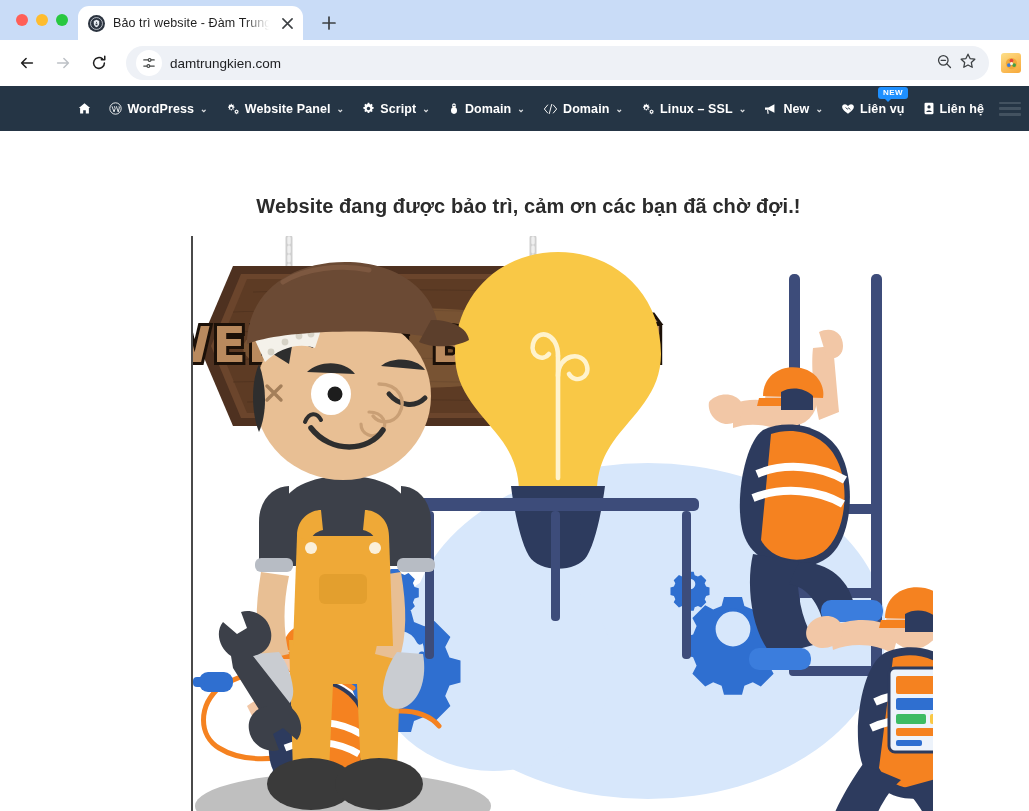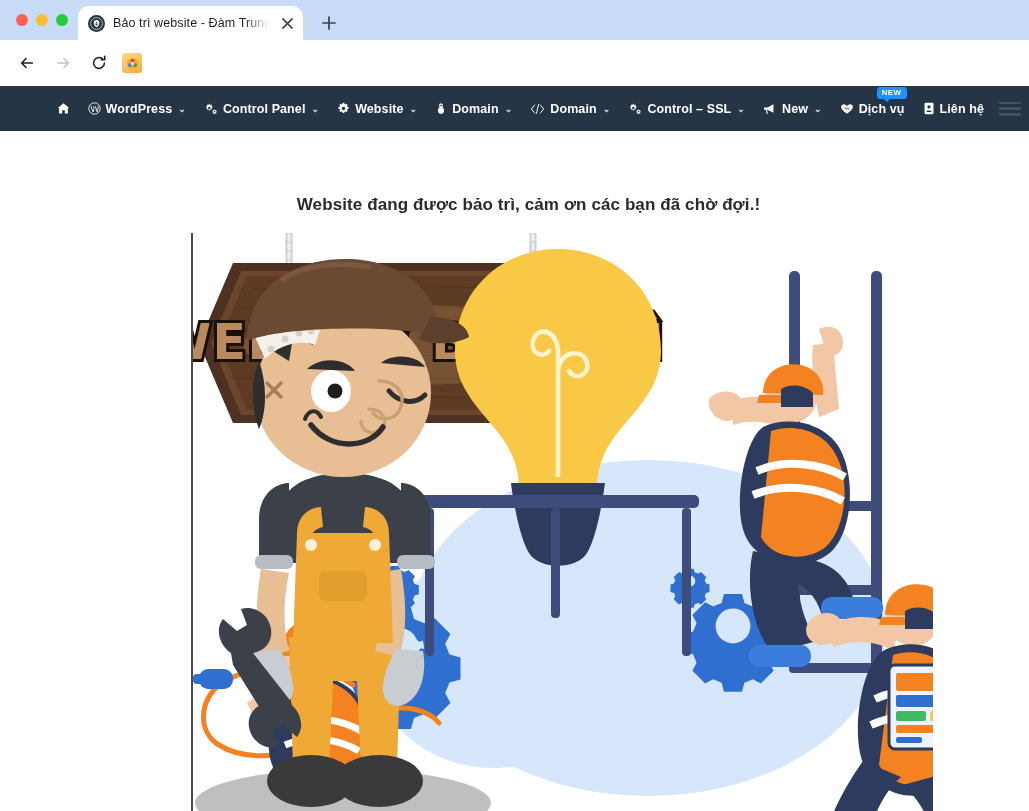--- a/index.html
+++ b/index.html
@@ -97,21 +97,21 @@
   .badge-new::after {
     content: ""; position: absolute; bottom: -3px; left: 6px;
     border-left: 4px solid transparent; border-right: 4px solid transparent;
     border-top: 4px solid #1e90ff;
   }
   .hamburger { width: 22px; height: 14px; display: flex; flex-direction: column;
     justify-content: space-between; margin-left: 6px; margin-right: 2px; opacity: .22; }
   .hamburger span { display: block; height: 2.5px; background: #b0b8c2; border-radius: 1px; }
 
   .page-title {
-    text-align: center; font-size: 17px; font-weight: bold; color: #2b2b2b;
+    text-align: center; font-size: 20px; font-weight: bold; color: #2b2b2b;
     margin-top: 64px; letter-spacing: .1px; padding-left: 28px;
   }
 
   .quote {
     margin-top: 18px; margin-left: 191px; border-left: 2px solid #4a4a4a;
     padding-left: 0; height: 600px; position: relative;
   }
   .illus-wrap { position: relative; width: 740px; height: 600px; overflow: hidden; }
   .illus { position: absolute; top: 0; left: 0; }
 </style>
@@ -161,20 +161,44 @@
         <path d="M4 10 H16 M11 5 L16 10 L11 15" stroke="#bdc1c6" stroke-width="1.7" fill="none" stroke-linecap="round" stroke-linejoin="round"></path>
       </svg>
     </div>
     <div class="tb-btn">
       <svg width="18" height="18" viewBox="0 0 20 20">
         <path d="M16 10 a6 6 0 1 1 -2.1 -4.6" stroke="#1f1f1f" stroke-width="1.7" fill="none" stroke-linecap="round"></path>
         <path d="M16.4 2.6 V6.4 H12.6" stroke="#1f1f1f" stroke-width="1.7" fill="none" stroke-linecap="round" stroke-linejoin="round"></path>
       </svg>
     </div>
 
+    <div class="omnibox">
+      <span class="omni-icon">
+        <svg width="14" height="14" viewBox="0 0 16 16">
+          <path d="M2 4.5 H7 M10.5 4.5 H14 M2 11.5 H5.5 M9 11.5 H14" stroke="#444746" stroke-width="1.3" stroke-linecap="round"></path>
+          <circle cx="8.7" cy="4.5" r="1.6" fill="none" stroke="#444746" stroke-width="1.3"></circle>
+          <circle cx="7.3" cy="11.5" r="1.6" fill="none" stroke="#444746" stroke-width="1.3"></circle>
+        </svg>
+      </span>
+      <span class="omni-url" title="damtrungkien.com">damtrungkien.com</span>
+      <span class="omni-actions">
+        <span>
+          <svg width="17" height="17" viewBox="0 0 20 20">
+            <circle cx="8.6" cy="8.6" r="5.6" fill="none" stroke="#3c4043" stroke-width="1.5"></circle>
+            <path d="M6 8.6 H11.2" stroke="#3c4043" stroke-width="1.5" stroke-linecap="round"></path>
+            <path d="M12.8 12.8 L17 17" stroke="#3c4043" stroke-width="1.6" stroke-linecap="round"></path>
+          </svg>
+        </span>
+        <span>
+          <svg width="18" height="18" viewBox="0 0 20 20">
+            <path d="M10 2.4 L12.3 7.3 L17.6 8 L13.7 11.7 L14.7 17 L10 14.4 L5.3 17 L6.3 11.7 L2.4 8 L7.7 7.3 Z" fill="none" stroke="#3c4043" stroke-width="1.4" stroke-linejoin="round"></path>
+          </svg>
+        </span>
+      </span>
+    </div>
 
     <div class="ext-icon">
       <svg width="15" height="15" viewBox="0 0 16 16">
         <circle cx="8" cy="8" r="6" fill="#f0a93a"></circle>
         <circle cx="8" cy="4.8" r="2" fill="#e8453c"></circle>
         <circle cx="5.2" cy="9.6" r="2" fill="#3b7ddd"></circle>
         <circle cx="10.8" cy="9.6" r="2" fill="#43a047"></circle>
         <circle cx="8" cy="8" r="1.6" fill="#fdf6e3"></circle>
       </svg>
     </div>
@@ -206,32 +230,32 @@
 
         <a class="nav-item">
           <span class="ico">
             <svg width="14" height="13" viewBox="0 0 18 16" fill="#ffffff">
               <path d="M6.3 2 l1 0 .25 1.1 .95 .4 .95 -.62 .72 .72 -.62 .95 .4 .95 1.1 .25 0 1 -1.1 .25 -.4 .95 .62 .95 -.72 .72 -.95 -.62 -.95 .4 -.25 1.1 -1 0 -.25 -1.1 -.95 -.4 -.95 .62 -.72 -.72 .62 -.95 -.4 -.95 -1.1 -.25 0 -1 1.1 -.25 .4 -.95 -.62 -.95 .72 -.72 .95 .62 .95 -.4 Z"></path>
               <circle cx="6.8" cy="7.3" r="1.5" fill="#253545"></circle>
               <path d="M13.2 9.3 l.7 0 .18 .78 .67 .28 .67 -.44 .5 .5 -.44 .67 .28 .67 .78 .18 0 .7 -.78 .18 -.28 .67 .44 .67 -.5 .5 -.67 -.44 -.67 .28 -.18 .78 -.7 0 -.18 -.78 -.67 -.28 -.67 .44 -.5 -.5 .44 -.67 -.28 -.67 -.78 -.18 0 -.7 .78 -.18 .28 -.67 -.44 -.67 .5 -.5 .67 .44 .67 -.28 Z"></path>
               <circle cx="13.55" cy="12.1" r="1.05" fill="#253545"></circle>
             </svg>
           </span>
-          <span>Control Panel</span>
+          <span>Website Panel</span>
           <span class="chev">⌄</span>
         </a>
 
         <a class="nav-item">
           <span class="ico">
             <svg width="13" height="13" viewBox="0 0 16 16" fill="#ffffff">
               <path d="M7 1 l2 0 .3 1.45 1.2 .5 1.25 -.8 1.4 1.4 -.8 1.25 .5 1.2 1.45 .3 0 2 -1.45 .3 -.5 1.2 .8 1.25 -1.4 1.4 -1.25 -.8 -1.2 .5 -.3 1.45 -2 0 -.3 -1.45 -1.2 -.5 -1.25 .8 -1.4 -1.4 .8 -1.25 -.5 -1.2 -1.45 -.3 0 -2 1.45 -.3 .5 -1.2 -.8 -1.25 1.4 -1.4 1.25 .8 1.2 -.5 Z"></path>
               <circle cx="8" cy="8" r="2.1" fill="#253545"></circle>
             </svg>
           </span>
-          <span>Website</span>
+          <span>Script</span>
           <span class="chev">⌄</span>
         </a>
 
         <a class="nav-item">
           <span class="ico">
             <svg width="12" height="13" viewBox="0 0 14 16" fill="#ffffff">
               <ellipse cx="7" cy="10.6" rx="3.7" ry="4.1"></ellipse>
               <ellipse cx="7" cy="4.6" rx="2.5" ry="3.1"></ellipse>
               <circle cx="6.1" cy="4.2" r=".75" fill="#253545"></circle>
               <circle cx="8" cy="4.2" r=".75" fill="#253545"></circle>
@@ -254,21 +278,21 @@
 
         <a class="nav-item">
           <span class="ico">
             <svg width="14" height="13" viewBox="0 0 18 16" fill="#ffffff">
               <path d="M6.3 2 l1 0 .25 1.1 .95 .4 .95 -.62 .72 .72 -.62 .95 .4 .95 1.1 .25 0 1 -1.1 .25 -.4 .95 .62 .95 -.72 .72 -.95 -.62 -.95 .4 -.25 1.1 -1 0 -.25 -1.1 -.95 -.4 -.95 .62 -.72 -.72 .62 -.95 -.4 -.95 -1.1 -.25 0 -1 1.1 -.25 .4 -.95 -.62 -.95 .72 -.72 .95 .62 .95 -.4 Z"></path>
               <circle cx="6.8" cy="7.3" r="1.5" fill="#253545"></circle>
               <path d="M13.2 9.3 l.7 0 .18 .78 .67 .28 .67 -.44 .5 .5 -.44 .67 .28 .67 .78 .18 0 .7 -.78 .18 -.28 .67 .44 .67 -.5 .5 -.67 -.44 -.67 .28 -.18 .78 -.7 0 -.18 -.78 -.67 -.28 -.67 .44 -.5 -.5 .44 -.67 -.28 -.67 -.78 -.18 0 -.7 .78 -.18 .28 -.67 -.44 -.67 .5 -.5 .67 .44 .67 -.28 Z"></path>
               <circle cx="13.55" cy="12.1" r="1.05" fill="#253545"></circle>
             </svg>
           </span>
-          <span>Control – SSL</span>
+          <span>Linux – SSL</span>
           <span class="chev">⌄</span>
         </a>
 
         <a class="nav-item">
           <span class="ico">
             <svg width="14" height="12" viewBox="0 0 16 14" fill="#ffffff">
               <path d="M1 5.2 L5 5.2 L12 1.6 L12 11.4 L5 7.8 L1 7.8 Z"></path>
               <path d="M3.4 8 L4.6 8 L5.4 12.4 L3.9 12.4 Z"></path>
             </svg>
           </span>
@@ -276,21 +300,21 @@
           <span class="chev">⌄</span>
         </a>
 
         <a class="nav-item">
           <span class="ico">
             <svg width="14" height="13" viewBox="0 0 16 15" fill="#ffffff">
               <path d="M8 13.6 C2.6 10 .9 7.4 1.3 5 C1.7 2.8 4.6 1.7 6.3 3.1 L8 4.6 L9.7 3.1 C11.4 1.7 14.3 2.8 14.7 5 C15.1 7.4 13.4 10 8 13.6 Z"></path>
               <path d="M5.6 6.6 L7.3 8.3 L8.8 6.9 L10.5 8.5" fill="none" stroke="#253545" stroke-width="1.1" stroke-linecap="round" stroke-linejoin="round"></path>
             </svg>
           </span>
-          <span>Dịch vụ</span>
+          <span>Liên vụ</span>
           <span class="badge-new">NEW</span>
         </a>
 
         <a class="nav-item">
           <span class="ico">
             <svg width="12" height="13" viewBox="0 0 14 16" fill="#ffffff">
               <rect x="1.5" y="1" width="11" height="14" rx="1.4"></rect>
               <circle cx="7" cy="6" r="2" fill="#253545"></circle>
               <path d="M3.6 12.4 C3.9 9.9 10.1 9.9 10.4 12.4 Z" fill="#253545"></path>
             </svg>

